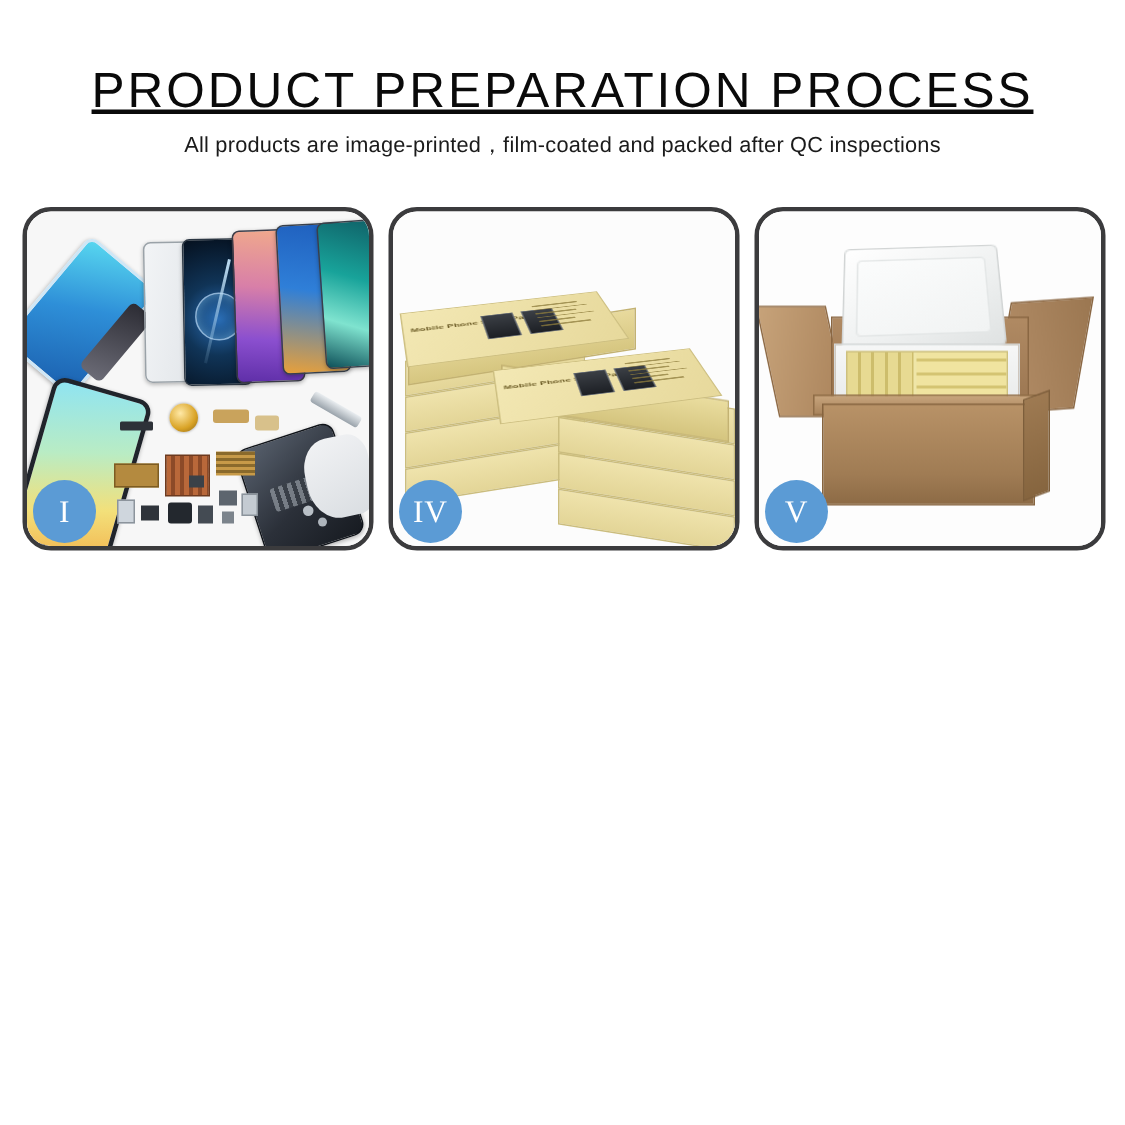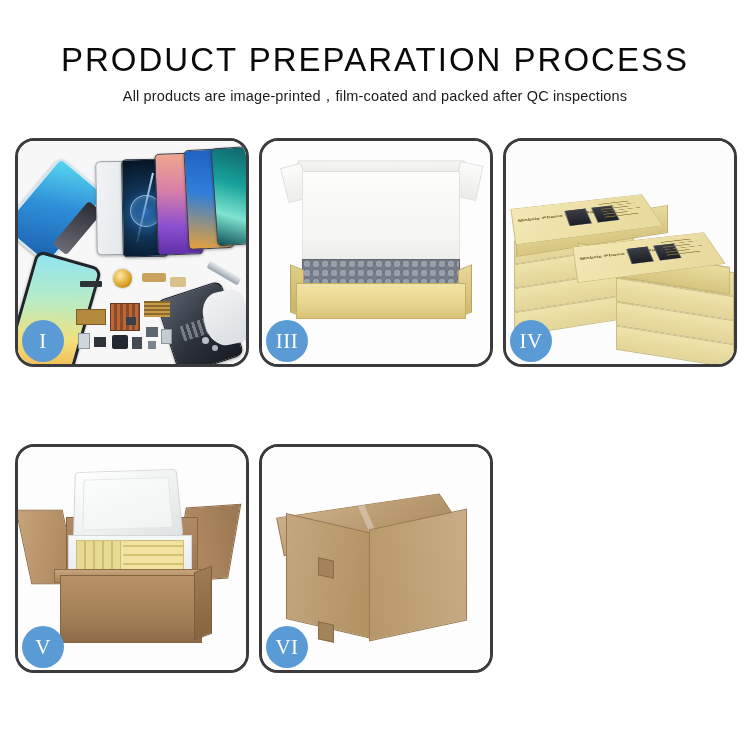--- a/index.html
+++ b/index.html
@@ -19,20 +19,21 @@
   .header { position: absolute; left: 0; top: 0; width: 750px; text-align: center; }
   .title {
     font-size: 33px;
     font-weight: 400;
     color: #0a0a0a;
     letter-spacing: 2.0px;
     margin-top: 42px;
     line-height: 36px;
     white-space: nowrap;
     transform: scaleX(1.0);
+    text-decoration: underline;
   }
   .subtitle {
     font-size: 14.5px;
     font-weight: 400;
     color: #1b1b1b;
     margin-top: 9px;
     letter-spacing: 0.15px;
     white-space: nowrap;
   }
 
@@ -482,33 +483,20 @@
         <div class="part sq6"></div>
         <div class="part sq7"></div>
         <div class="part sq8"></div>
         <div class="part screw1"></div>
         <div class="part screw2"></div>
       </div>
       <div class="badge">I</div>
     </div>
 
 
-    <div class="panel">
-      <div class="panel-inner p3">
-        <div class="m-lid"></div>
-        <div class="m-flapL"></div>
-        <div class="m-flapR"></div>
-        <div class="m-back"></div>
-        <div class="m-foam"></div>
-        <div class="m-sideL"></div>
-        <div class="m-sideR"></div>
-        <div class="m-front"></div>
-      </div>
-      <div class="badge">III</div>
-    </div>
 
     <div class="panel">
       <div class="panel-inner p4">
         <div class="stack">
           <div class="kb kb-l1"></div>
           <div class="kb kb-l2"></div>
           <div class="kb kb-l3"></div>
           <div class="kb kb-l4"></div>
           <div class="kb kb-r1"></div>
           <div class="kb kb-r2"></div>
@@ -560,27 +548,15 @@
           <div class="vset"></div>
           <div class="hset"></div>
         </div>
         <div class="c-rim"></div>
         <div class="c-front"></div>
         <div class="c-sideR"></div>
       </div>
       <div class="badge">V</div>
     </div>
 
-    <div class="panel">
-      <div class="panel-inner p6">
-        <div class="sc-top">
-          <div class="sc-seam"></div>
-        </div>
-        <div class="sc-left"></div>
-        <div class="sc-right"></div>
-        <div class="sc-tab sc-tab1"></div>
-        <div class="sc-tab sc-tab2"></div>
-      </div>
-      <div class="badge">VI</div>
-    </div>
 
   </div>
 </div>
 
 </body></html>

